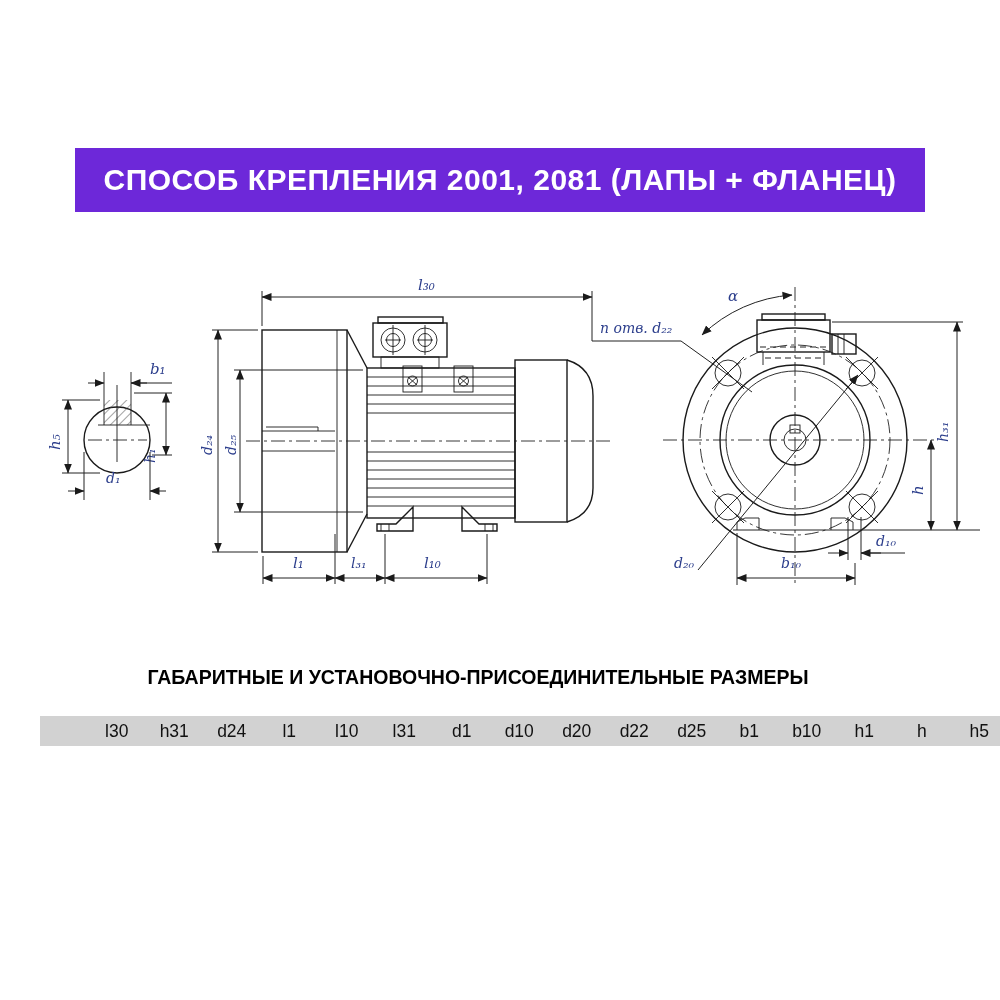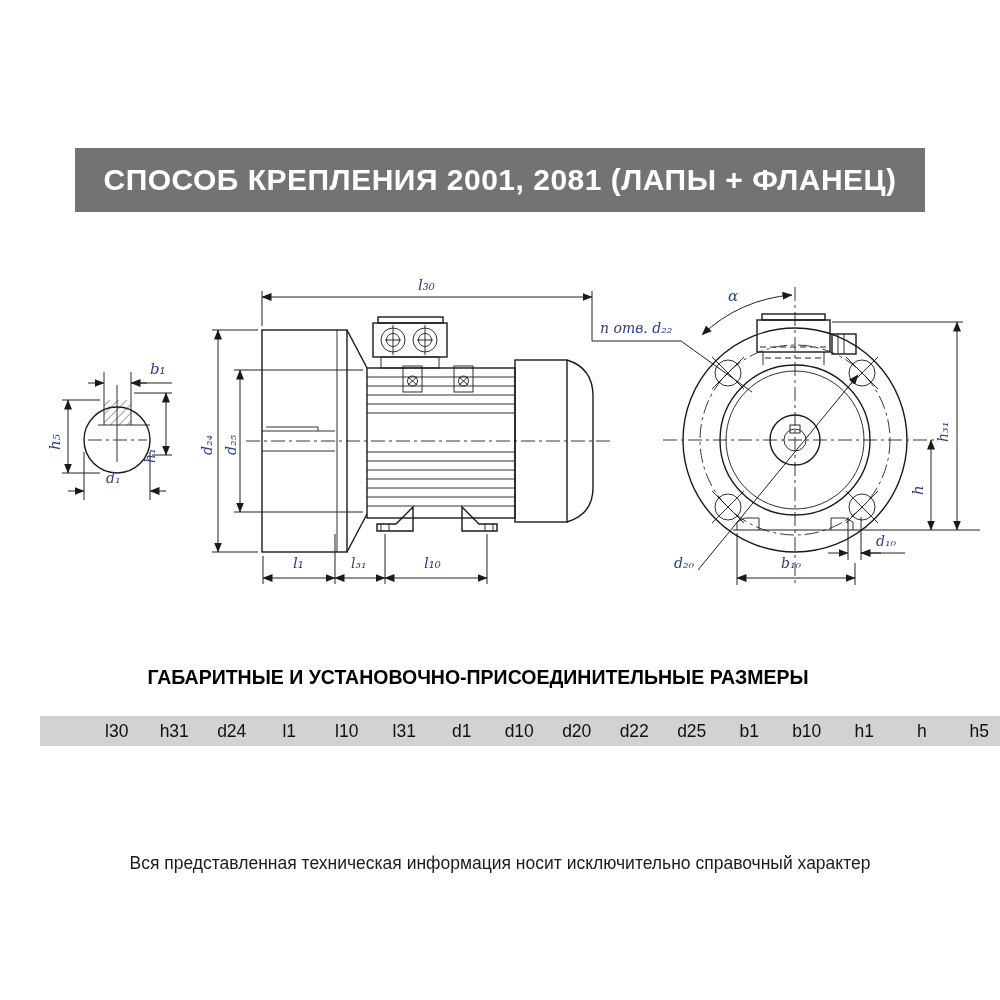--- a/index.html
+++ b/index.html
@@ -37,21 +37,21 @@
   .lbl-s{font-style:italic;font-size:14px;}
   .ln{stroke:#1a1a1a;stroke-width:1.4;fill:none;}
   .tn{stroke:#1a1a1a;stroke-width:0.9;fill:none;}
   .dim{stroke:#222;stroke-width:1;fill:none;}
   .cl{stroke:#222;stroke-width:0.9;fill:none;stroke-dasharray:14 4 3 4;}
   .hid{stroke:#222;stroke-width:1;fill:none;stroke-dasharray:6 4;}
 </style>
 </head>
 <body>
 
-<div class="banner" style="background: #737373;">
+<div class="banner" style="background: #6d28d9;">
   <span class="banner-title" style="color: rgb(255, 255, 255);">СПОСОБ КРЕПЛЕНИЯ 2001, 2081 (ЛАПЫ + ФЛАНЕЦ)</span>
 </div>
 
 <div class="drawing-wrap">
 <svg width="1000" height="390" viewBox="0 245 1000 390" xmlns="http://www.w3.org/2000/svg">
   <defs>
     <pattern id="hatch" patternUnits="userSpaceOnUse" width="6" height="6" patternTransform="rotate(45)">
       <line x1="0" y1="0" x2="0" y2="6" stroke="#444" stroke-width="1"></line>
     </pattern>
     <marker id="arr" viewBox="0 0 10 10" refX="9.5" refY="5" markerWidth="10" markerHeight="10" orient="auto-start-reverse">
@@ -271,14 +271,13 @@
       <div class="dim-cell">d25</div>
       <div class="dim-cell">b1</div>
       <div class="dim-cell">b10</div>
       <div class="dim-cell">h1</div>
       <div class="dim-cell">h</div>
       <div class="dim-cell">h5</div>
     </div>
 </div>
 
 <div class="footer">
-  <div>Вся представленная техническая информация носит исключительно справочный характер</div>
 </div>
 
 </body></html>

